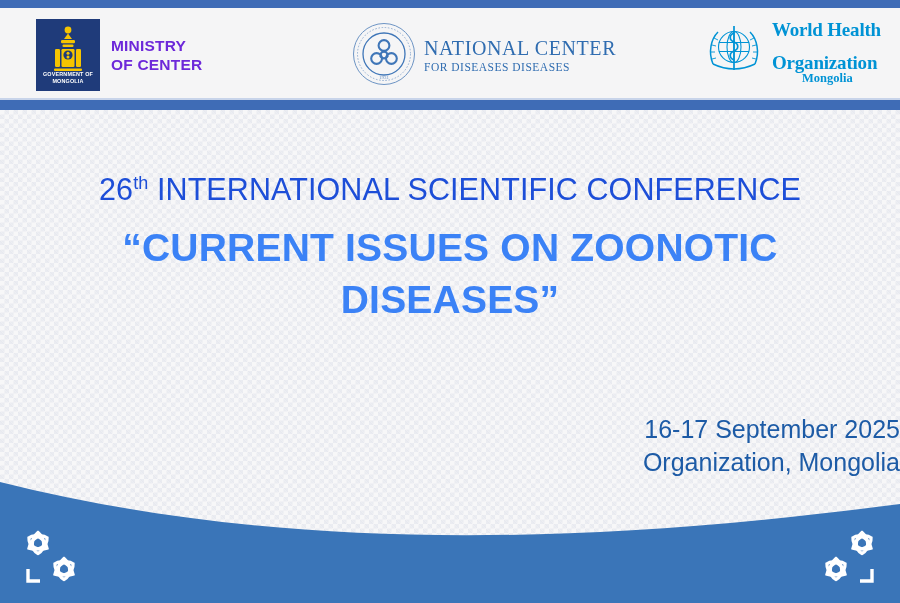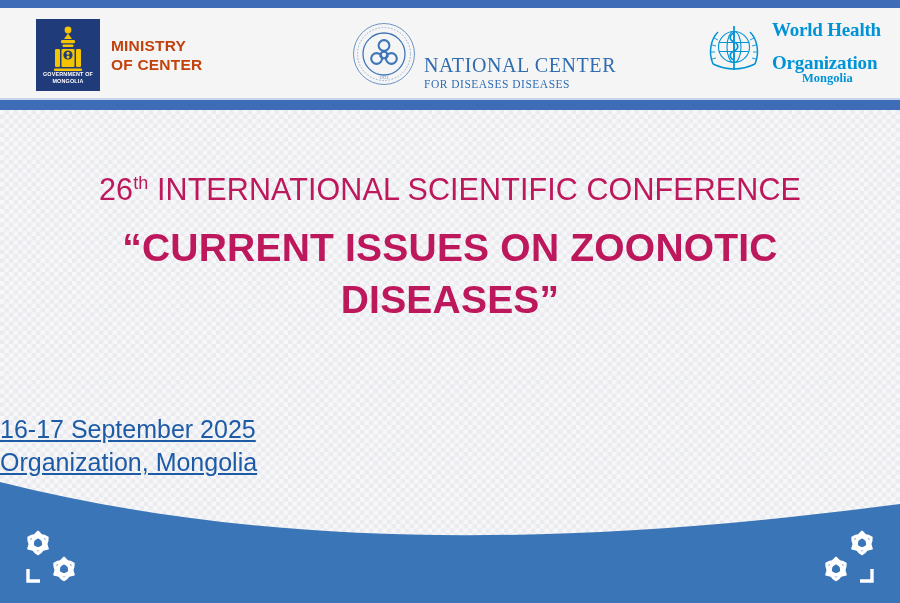--- a/index.html
+++ b/index.html
@@ -69,34 +69,34 @@
     bottom: 6px;
     text-align: center;
     color: #ffffff;
     font-size: 5.4px;
     font-weight: bold;
     letter-spacing: .2px;
     line-height: 7px;
   }
   .moh-words {
     margin-left: 11px;
-    color: #c2410c;
+    color: #6d28d9;
     font-size: 15.5px;
     font-weight: bold;
     line-height: 19px;
     letter-spacing: .2px;
   }
 
   
   .ncz-logo {
     position: absolute;
     left: 352px;
     top: 22px;
     display: flex;
-    align-items: flex-end;
+    align-items: center;
   }
   .ncz-words {
     margin-left: 8px;
     color: #2f6cb0;
     font-family: "Liberation Serif", serif;
     line-height: 1;
   }
   .ncz-line1 {
     display: block;
     font-size: 20px;
@@ -159,51 +159,50 @@
   }
 
   
   .title-block {
     position: absolute;
     top: 168px; left: 0;
     width: 900px;
     text-align: center;
   }
   .title-line1 {
-    color: #be185d;
+    color: #1d4ed8;
     font-size: 30.5px;
     font-weight: normal;
     letter-spacing: .1px;
     line-height: 42px;
     white-space: nowrap;
   }
   .title-line1 sup {
     font-size: 18px;
     vertical-align: super;
     line-height: 0;
   }
   .title-main {
-    color: #be185d;
+    color: #3b82f6;
     font-size: 39px;
     font-weight: bold;
     line-height: 52px;
     letter-spacing: .2px;
     margin-top: 12px;
   }
 
   
   .date-block {
     position: absolute;
     top: 413px; left: 0;
     width: 900px;
-    text-align: left;
+    text-align: right;
     color: #1d5ba6;
     font-size: 25px;
     line-height: 33px;
-    text-decoration: underline;
   }
 
   
   .wave {
     position: absolute;
     left: 0; bottom: 0;
     width: 900px;
     height: 145px;
     display: block;
   }

